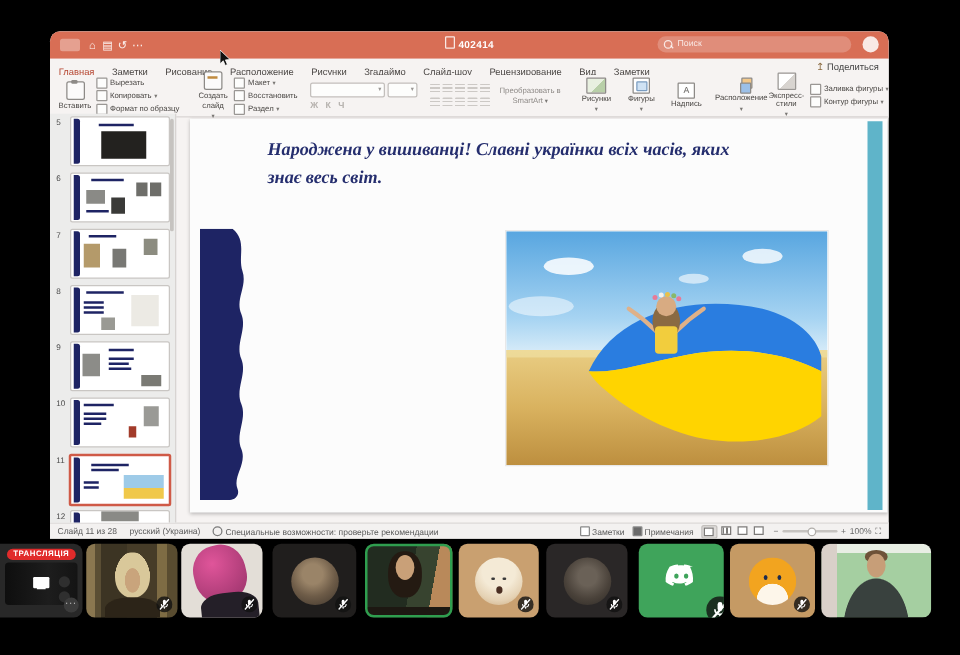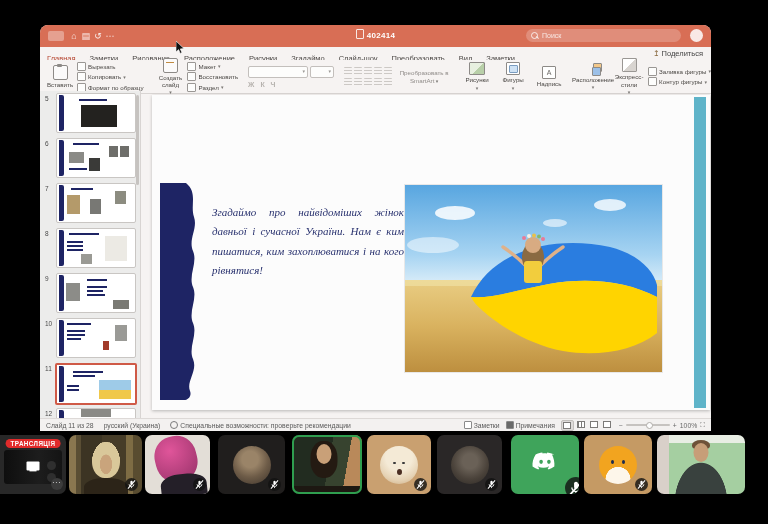--- a/index.html
+++ b/index.html
@@ -189,21 +189,21 @@
         <span class="doc-ico"></span><span>402414</span>
       </div>
       <div id="tb-search">
         <span class="mag"></span>
         <span>Поиск</span>
       </div>
       <span id="tb-avatar"></span>
     </div>
 
     <div id="tabsrow">
-      <span id="tabs-container"><span class="rtab active">Главная</span><span class="rtab">Заметки</span><span class="rtab">Рисование</span><span class="rtab">Расположение</span><span class="rtab">Рисунки</span><span class="rtab">Згадаймо</span><span class="rtab">Слайд-шоу</span><span class="rtab">Преобразовать</span><span class="rtab">Вид</span><span class="rtab">Заметки</span></span>
+      <span id="tabs-container"><span class="rtab active">Главная</span><span class="rtab">Заметки</span><span class="rtab">Рисование</span><span class="rtab">Расположение</span><span class="rtab">Рисунки</span><span class="rtab">Згадаймо</span><span class="rtab">Слайд-шоу</span><span class="rtab">Рецензирование</span><span class="rtab">Вид</span><span class="rtab">Заметки</span></span>
       <span id="share-btn">
         <span class="sh-ico">↥</span><span>Поделиться</span>
       </span>
     </div>
 
     <div id="ribbon">
       <div class="rib-group">
         <div class="bigbtn">
           <span class="bb-ico clip"></span>
           <span class="bb-label">Вставить</span>
@@ -387,21 +387,21 @@
       </div>
     </div>
 
   <div id="slide"></div>
   <div id="teal-bar"></div>
   <div id="navy-band">
     <svg width="40" height="217" viewBox="0 0 40 217">
       <path d="M0,0 L26,0 C38,10 30,22 34,34 C38,46 28,56 33,68 C38,80 28,92 33,104 C38,116 28,128 33,140 C38,152 28,164 33,176 C38,188 26,198 30,208 C32,213 28,217 24,217 L0,217 Z" fill="#1e2464"></path>
     </svg>
   </div>
-  <div id="slide-body">Згадаймо про найвідоміших жінок давньої і сучасної України. Нам є ким пишатися, ким захоплюватися і на кого рівнятися!</div>
+  <div id="slide-title">Народжена у вишиванці! Славні українки всіх часів, яких знає весь світ.</div>
 
   <div id="slide-photo">
     <svg width="257" height="187" viewBox="0 0 257 187">
       <defs>
         <linearGradient id="gsky" x1="0" y1="0" x2="0" y2="1">
           <stop offset="0" stop-color="#58a6e0"></stop>
             <stop offset="0.7" stop-color="#a7d4f2"></stop>
             <stop offset="1" stop-color="#dceef9"></stop>
         </linearGradient>
         <linearGradient id="gfield" x1="0" y1="0" x2="0" y2="1">

